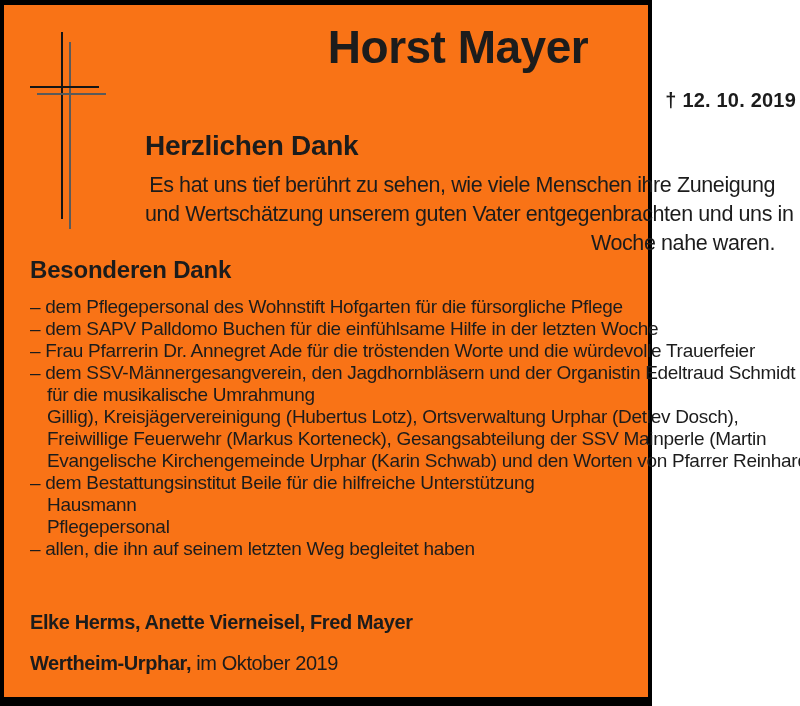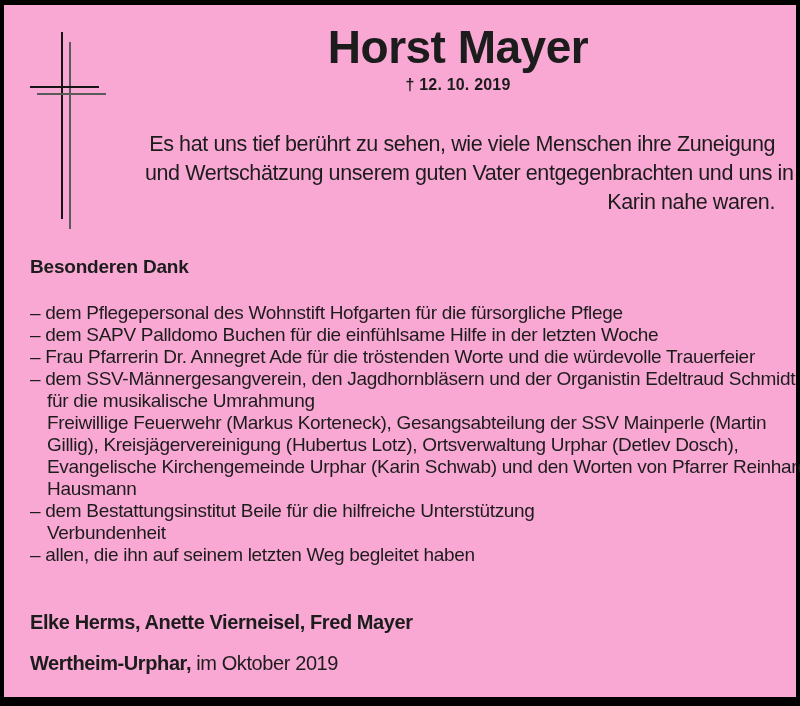--- a/index.html
+++ b/index.html
@@ -8,23 +8,23 @@
     padding: 0;
     background: #ffffff;
     width: 800px;
     height: 706px;
     overflow: hidden;
     font-family: "Liberation Sans", "DejaVu Sans", sans-serif;
     color: #1c1c1c;
   }
   .page {
     position: relative;
-    width: 800px;
+    width: 652px;
     height: 706px;
-    background: #f9a8d4;
+    background: #f97316;
   }
   
   .frame {
     position: absolute;
     inset: 0;
     border-top: 5px solid #000;
     border-left: 4px solid #000;
     border-right: 4px solid #000;
     border-bottom: 9px solid #000;
     box-sizing: border-box;
@@ -45,24 +45,25 @@
     width: 676px;
     text-align: center;
   }
   .deceased-name {
     font-size: 46px;
     font-weight: bold;
     letter-spacing: -0.5px;
     line-height: 1.1;
   }
   .death-date {
-    font-size: 16px;
+    font-size: 20px;
     font-weight: bold;
-    margin-top: 3px;
+    margin-top: 16px;
     letter-spacing: 0.2px;
+    text-align: right;
   }
 
   .message {
     position: absolute;
     left: 145px;
     top: 130px;
     width: 630px;
   }
   .message-title {
     font-size: 28px;
@@ -78,23 +79,23 @@
     text-align: right;
   }
 
   .thanks {
     position: absolute;
     left: 30px;
     top: 256px;
     width: 752px;
   }
   .thanks-heading {
-    font-size: 19px;
+    font-size: 24px;
     font-weight: bold;
-    margin-bottom: 24px;
+    margin-bottom: 12px;
     letter-spacing: -0.2px;
   }
   .thanks-line {
     font-size: 19px;
     line-height: 22px;
     letter-spacing: -0.3px;
     white-space: nowrap;
   }
   .thanks-cont { padding-left: 17px; }
 
@@ -132,41 +133,42 @@
     <div class="bar h1"></div>
     <div class="bar h2"></div>
   </div>
 
   <div class="header">
     <div class="deceased-name">Horst Mayer</div>
     <div class="death-date">† 12. 10. 2019</div>
   </div>
 
   <div class="message">
+    <div class="message-title">Herzlichen Dank</div>
     <div class="message-body">
         <div class="t-line">Es hat uns tief berührt zu sehen, wie viele Menschen ihre Zuneigung</div>
         <div class="t-line">und Wertschätzung unserem guten Vater entgegenbrachten und uns in unserer</div>
-        <div class="t-line">Karin nahe waren.</div>
+        <div class="t-line">Woche nahe waren.</div>
       </div>
   </div>
 
   <div class="thanks">
     <div class="thanks-heading">Besonderen Dank</div>
     <div class="thanks-list">
         <div class="thanks-line thanks-first">–&nbsp;dem Pflegepersonal des Wohnstift Hofgarten für die fürsorgliche Pflege</div>
         <div class="thanks-line thanks-first">–&nbsp;dem SAPV Palldomo Buchen für die einfühlsame Hilfe in der letzten Woche</div>
         <div class="thanks-line thanks-first">–&nbsp;Frau Pfarrerin Dr. Annegret Ade für die tröstenden Worte und die würdevolle Trauerfeier</div>
         <div class="thanks-line thanks-first">–&nbsp;dem SSV-Männergesangverein, den Jagdhornbläsern und der Organistin Edeltraud Schmidt</div>
         <div class="thanks-line thanks-cont">für die musikalische Umrahmung</div>
+        <div class="thanks-line thanks-cont">Gillig), Kreisjägervereinigung (Hubertus Lotz), Ortsverwaltung Urphar (Detlev Dosch),</div>
         <div class="thanks-line thanks-cont">Freiwillige Feuerwehr (Markus Korteneck), Gesangsabteilung der SSV Mainperle (Martin</div>
-        <div class="thanks-line thanks-cont">Gillig), Kreisjägervereinigung (Hubertus Lotz), Ortsverwaltung Urphar (Detlev Dosch),</div>
         <div class="thanks-line thanks-cont">Evangelische Kirchengemeinde Urphar (Karin Schwab) und den Worten von Pfarrer Reinhard</div>
+        <div class="thanks-line thanks-first">–&nbsp;dem Bestattungsinstitut Beile für die hilfreiche Unterstützung</div>
         <div class="thanks-line thanks-cont">Hausmann</div>
-        <div class="thanks-line thanks-first">–&nbsp;dem Bestattungsinstitut Beile für die hilfreiche Unterstützung</div>
-        <div class="thanks-line thanks-cont">Verbundenheit</div>
+        <div class="thanks-line thanks-cont">Pflegepersonal</div>
         <div class="thanks-line thanks-first">–&nbsp;allen, die ihn auf seinem letzten Weg begleitet haben</div>
       </div>
   </div>
 
   <div class="signature">Elke Herms, Anette Vierneisel, Fred Mayer</div>
 
   <div class="footer">
     <span class="place">Wertheim-Urphar,</span>
     <span class="date"> <span>im Oktober 2019</span></span>
   </div>

